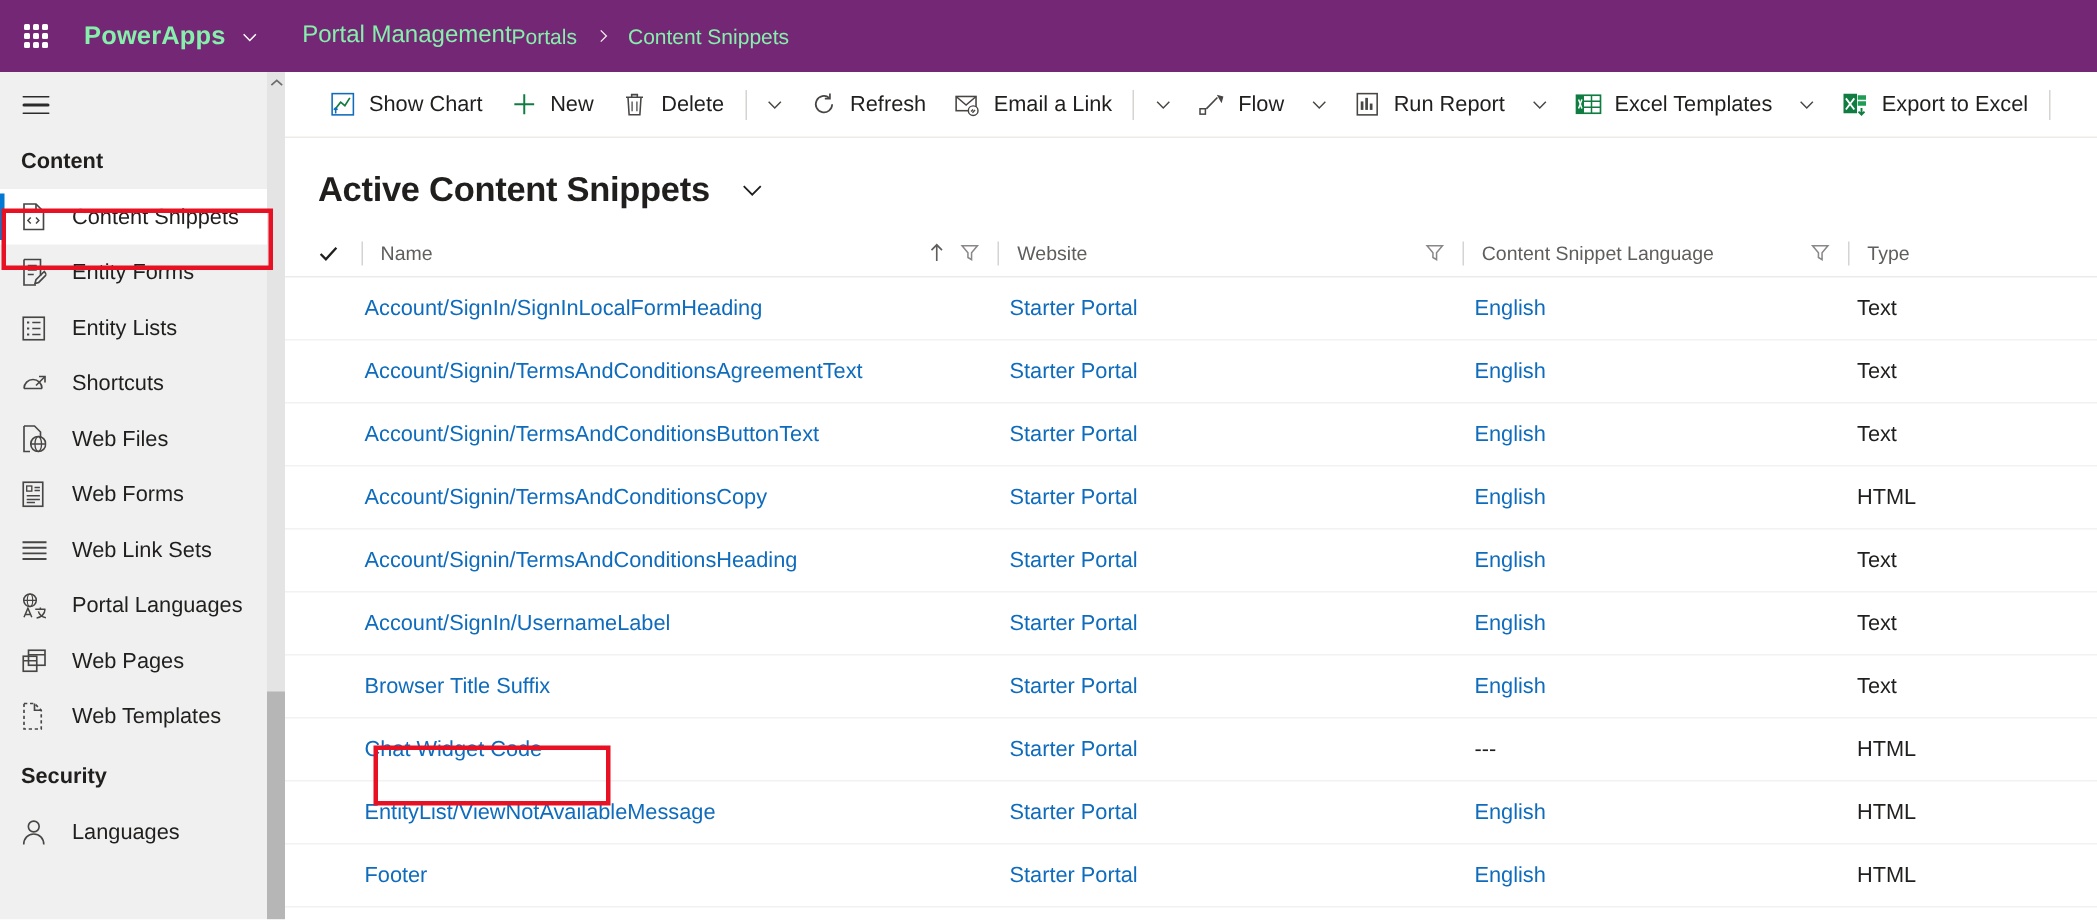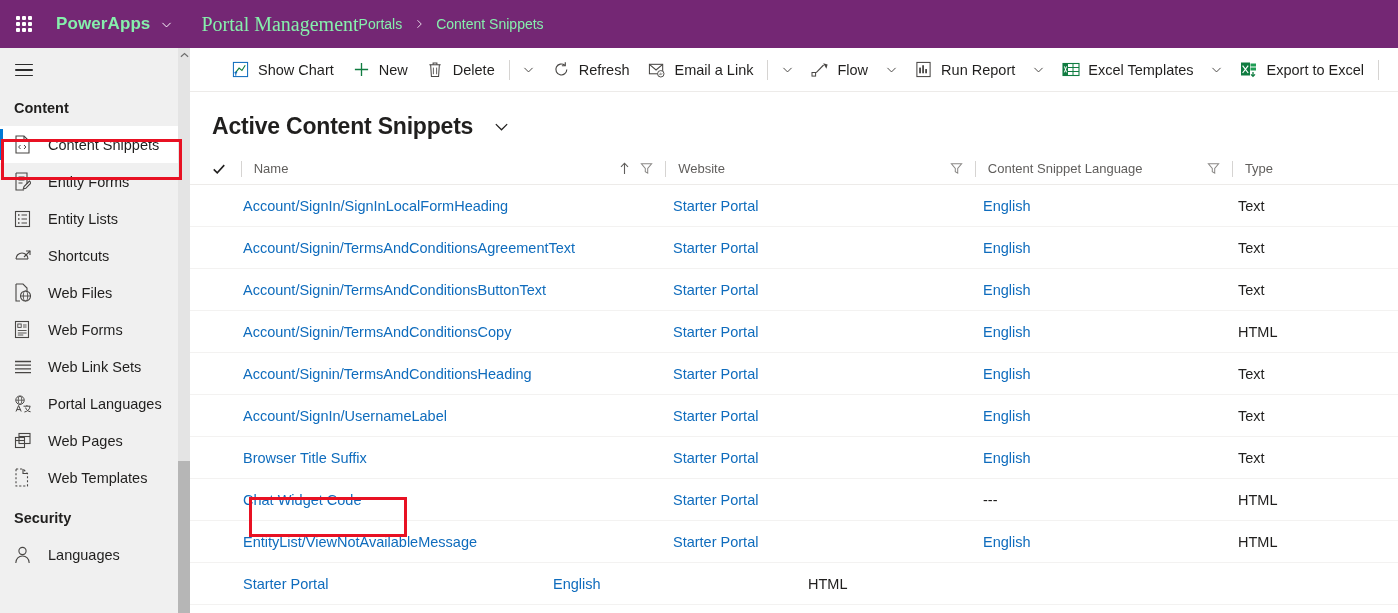--- a/index.html
+++ b/index.html
@@ -30,21 +30,21 @@
     grid-template-rows: repeat(3, 4px);
     gap: 2px;
   }
   .waffle-grid i { display: block; width: 4px; height: 4px; background: #ffffff; border-radius: 1px; }
   .brand {
     font-size: 17px; font-weight: bold; letter-spacing: .1px;
     margin-left: 8px; cursor: pointer; white-space: nowrap;
   }
   .brand-caret { margin-left: 10px; display: inline-flex; cursor: pointer; }
   .appname {
-    font-size: 20px; margin-left: 28px; white-space: nowrap; cursor: pointer; font-family: Liberation Serif, serif;
+    font-size: 16px; margin-left: 28px; white-space: nowrap; cursor: pointer;
   }
   .breadcrumb {
     display: flex; align-items: center;
     font-size: 14px; white-space: nowrap;
   }
   .bc-item { cursor: pointer; }
   .bc-sep { margin: 0 11px; display: inline-flex; opacity: .9; }
 
   
   .sidebar {
@@ -110,21 +110,21 @@
   
   .main {
     position: absolute; top: 48px; left: 190px;
     width: 1208px; height: 565px;
     background: #ffffff;
   }
 
   
   .cmdbar {
     height: 44px; display: flex; align-items: center;
-    padding-left: 32px; border-bottom: 1px solid #edebe9;
+    padding-left: 20px; border-bottom: 1px solid #edebe9;
     overflow: hidden;
   }
   .cmd {
     display: flex; align-items: center;
     height: 44px; padding: 0 9px;
     font-size: 14.5px; color: #201f1e;
     cursor: pointer; white-space: nowrap;
   }
   .cmd-ico {
     display: inline-flex; align-items: center; justify-content: center;
@@ -712,20 +712,23 @@
             </div>
           <div class="cell c-lang">
               <span class="link">English</span>
             </div>
           <div class="cell c-type">
               <span class="plain">HTML</span>
             </div>
         </div>
 
         <div class="grow">
+          <div class="cell first c-name">
+              <span class="link">Footer</span>
+            </div>
           <div class="cell c-site">
               <span class="link">Starter Portal</span>
             </div>
           <div class="cell c-lang">
               <span class="link">English</span>
             </div>
           <div class="cell c-type">
               <span class="plain">HTML</span>
             </div>
         </div>

